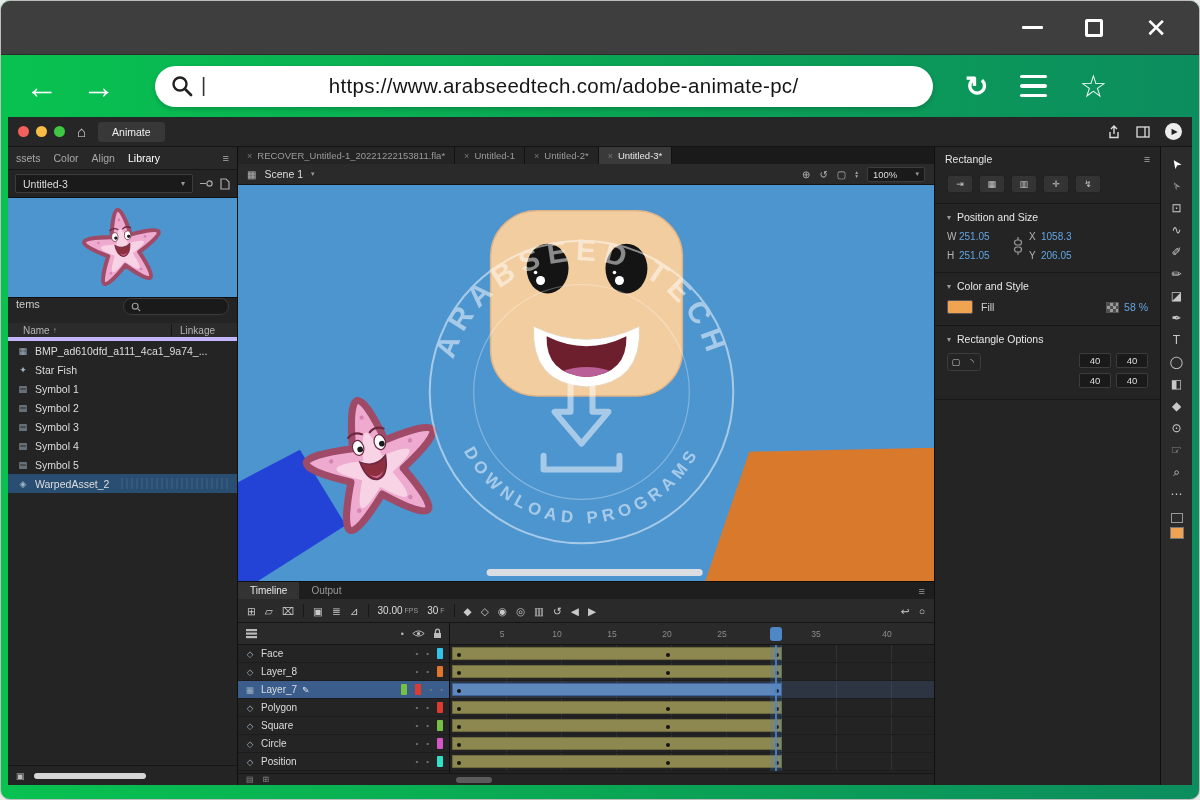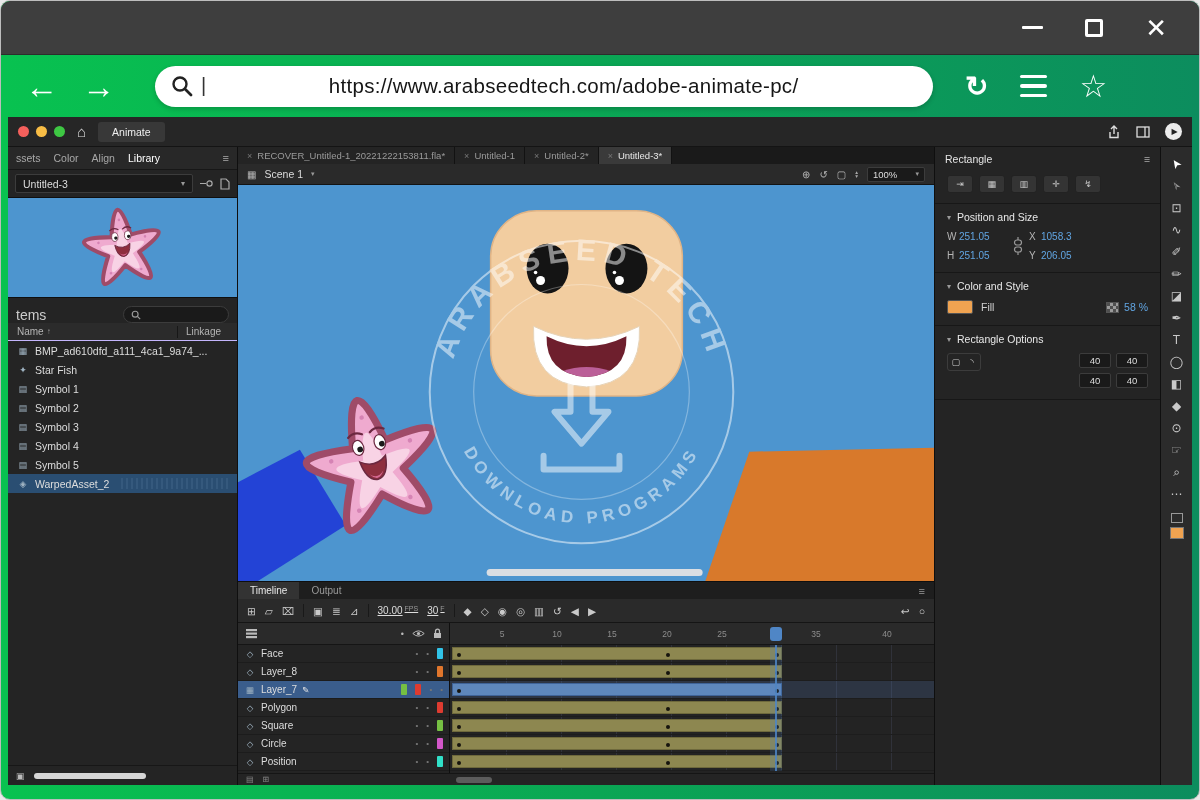--- a/index.html
+++ b/index.html
@@ -53,26 +53,26 @@
   .lp-tabs { height:23px; flex:none; display:flex; align-items:center; gap:13px; padding:0 8px;
     background:#282828; border-bottom:1px solid #171717; font-size:10.5px; color:#a8a8a8; }
   .lp-tab.active { color:#fff; }
   .lp-menu { margin-left:auto; color:#aaa; font-size:11px; }
   .lp-docrow { height:27px; flex:none; display:flex; align-items:center; gap:7px; padding:0 7px; }
   .lp-select { flex:1; height:19px; background:#1a1a1a; border:1px solid #3c3c3c; border-radius:2px;
     color:#ddd; font-size:10.5px; display:flex; align-items:center; padding:0 7px; }
   .lp-select .cv { margin-left:auto; color:#999; font-size:8px; }
   .lp-preview { height:101px; flex:none; background:#4d95cf; display:flex; align-items:center;
     justify-content:center; border-top:1px solid #0f0f0f; border-bottom:1px solid #0f0f0f; }
-  .lp-searchrow { height:25px; flex:none; display:flex; align-items:flex-end; padding:0 8px;
-    font-size:14px; color:#ccc; }
+  .lp-searchrow { height:25px; flex:none; display:flex; align-items:flex-start; padding:0 8px;
+    font-size:11px; color:#ccc; }
   .lp-search { margin-left:auto; width:106px; height:17px; background:#1a1a1a; border:1px solid #3c3c3c;
     border-radius:9px; display:flex; align-items:center; gap:5px; padding:0 7px; }
   .lp-cols { height:18px; flex:none; display:flex; align-items:center; background:#2b2b2b;
-    border-bottom:1px solid #c4b5fd; font-size:10px; color:#b5b5b5; padding:0 9px; }
+    border-bottom:4px solid #c4b5fd; font-size:10px; color:#b5b5b5; padding:0 15px; }
   .lp-cols .cdiv { width:1px; height:12px; background:#171717; margin-left:auto; }
   .col-linkage { width:50px; padding-left:8px; }
   .lp-list { flex:1; min-height:0; overflow:hidden; }
   .lp-item { height:19px; display:flex; align-items:center; gap:6px; padding:0 9px;
     font-size:10.5px; color:#ddd; white-space:nowrap; }
   .lp-item .ico { width:12px; flex:none; text-align:center; font-size:9px; color:#9fb3c2; }
   .lp-item.selected { background:#2a4e72; }
   .sel-tex { flex:1; height:11px; margin-left:6px;
     background:repeating-linear-gradient(90deg,#35597d 0 2px,#2a4e72 2px 5px); }
   .lp-footer { height:20px; flex:none; display:flex; align-items:center; gap:9px; padding:0 8px;
@@ -103,21 +103,21 @@
   .timeline { height:204px; flex:none; background:#242424; border-top:1px solid #0f0f0f;
     display:flex; flex-direction:column; }
   .tl-tabs { height:17px; flex:none; display:flex; background:#1e1e1e; font-size:10px; color:#999; }
   .tl-tab { display:flex; align-items:center; padding:0 12px; }
   .tl-tab.active { background:#333; color:#e8e8e8; }
   .tl-menu { margin-left:auto; display:flex; align-items:center; padding-right:9px; color:#999; font-size:11px; }
   .tl-toolbar { height:24px; flex:none; display:flex; align-items:center; gap:9px; padding:0 9px;
     background:#2a2a2a; border-bottom:1px solid #151515; color:#c9c9c9; font-size:11px; }
   .tt { font-size:10.5px; }
   .tt-sep { width:1px; height:13px; background:#191919; }
-  .stat { display:flex; align-items:flex-start; gap:2px; color:#ddd; font-size:10px;text-decoration:underline; }
+  .stat { display:flex; align-items:center; gap:2px; color:#ddd; font-size:10px; }
   .stat .unit { font-size:7px; color:#999; }
   .tt-right { margin-left:auto; display:flex; align-items:center; gap:9px; }
   .tl-main { flex:1; display:flex; min-height:0; }
   .tl-left { width:212px; flex:none; display:flex; flex-direction:column; border-right:1px solid #0f0f0f; }
   .tl-lhead { height:22px; flex:none; display:flex; align-items:center; gap:6px; padding:0 7px;
     background:#2a2a2a; border-bottom:1px solid #151515; }
   .col-ics { margin-left:auto; display:flex; align-items:center; gap:8px; color:#bbb; font-size:9px; }
   .tl-layers { flex:1; }
   .tlayer { height:18px; display:flex; align-items:center; gap:5px; padding:0 6px; font-size:10px;
     color:#ddd; border-bottom:1px solid #1c1c1c; white-space:nowrap; }

